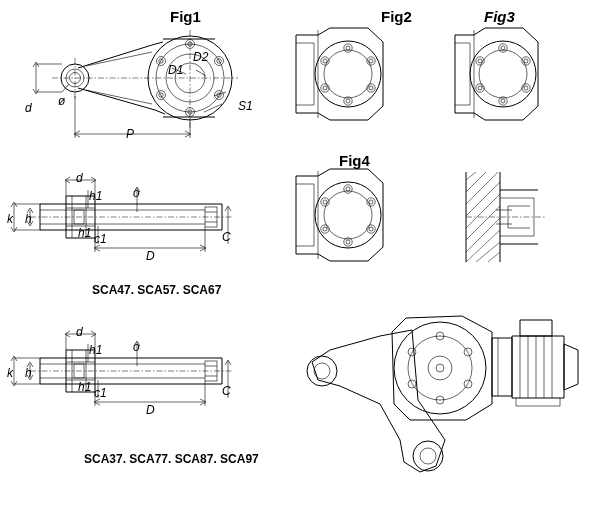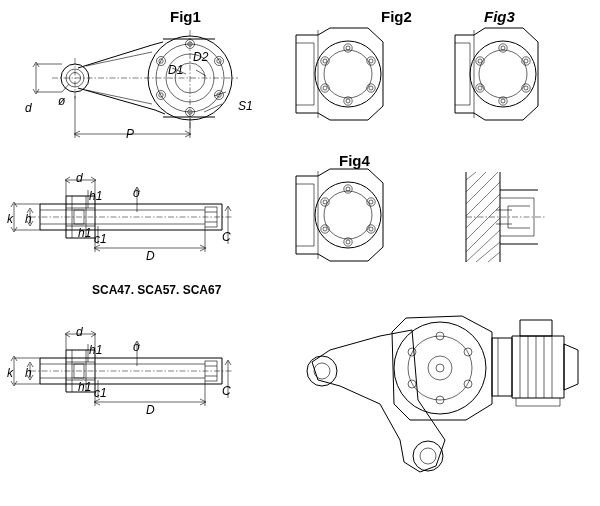--- a/index.html
+++ b/index.html
@@ -309,20 +309,21 @@
     </g>
 
   </svg>
 
   <div class="lbl" style="left:170px;top:8px;">Fig1</div>
   <div class="lbl" style="left:333px;top:8px;margin-left:48px;">Fig2</div>
   <div class="lbl" style="left:484px;top:8px;font-style:italic;">Fig3</div>
   <div class="lbl" style="left:323px;top:152px;padding-left:16px;">Fig4</div>
 
   <div class="cap" style="left:92px;top:283px;">SCA47. SCA57. SCA67</div>
+  <div class="cap" style="left:84px;top:452px;">SCA37. SCA77. SCA87. SCA97</div>
 
   <div class="dim" style="left:25px;top:101px;">d</div>
   <div class="dim" style="left:58px;top:94px;">ø</div>
   <div class="dim" style="left:168px;top:63px;">D1</div>
   <div class="dim" style="left:193px;top:50px;">D2</div>
   <div class="dim" style="left:238px;top:88px;margin-top:11px;">S1</div>
   <div class="dim" style="left:126px;top:127px;">P</div>
 
   <div class="dim" style="left:76px;top:171px;">d</div>
   <div class="dim" style="left:89px;top:189px;">h1</div>

